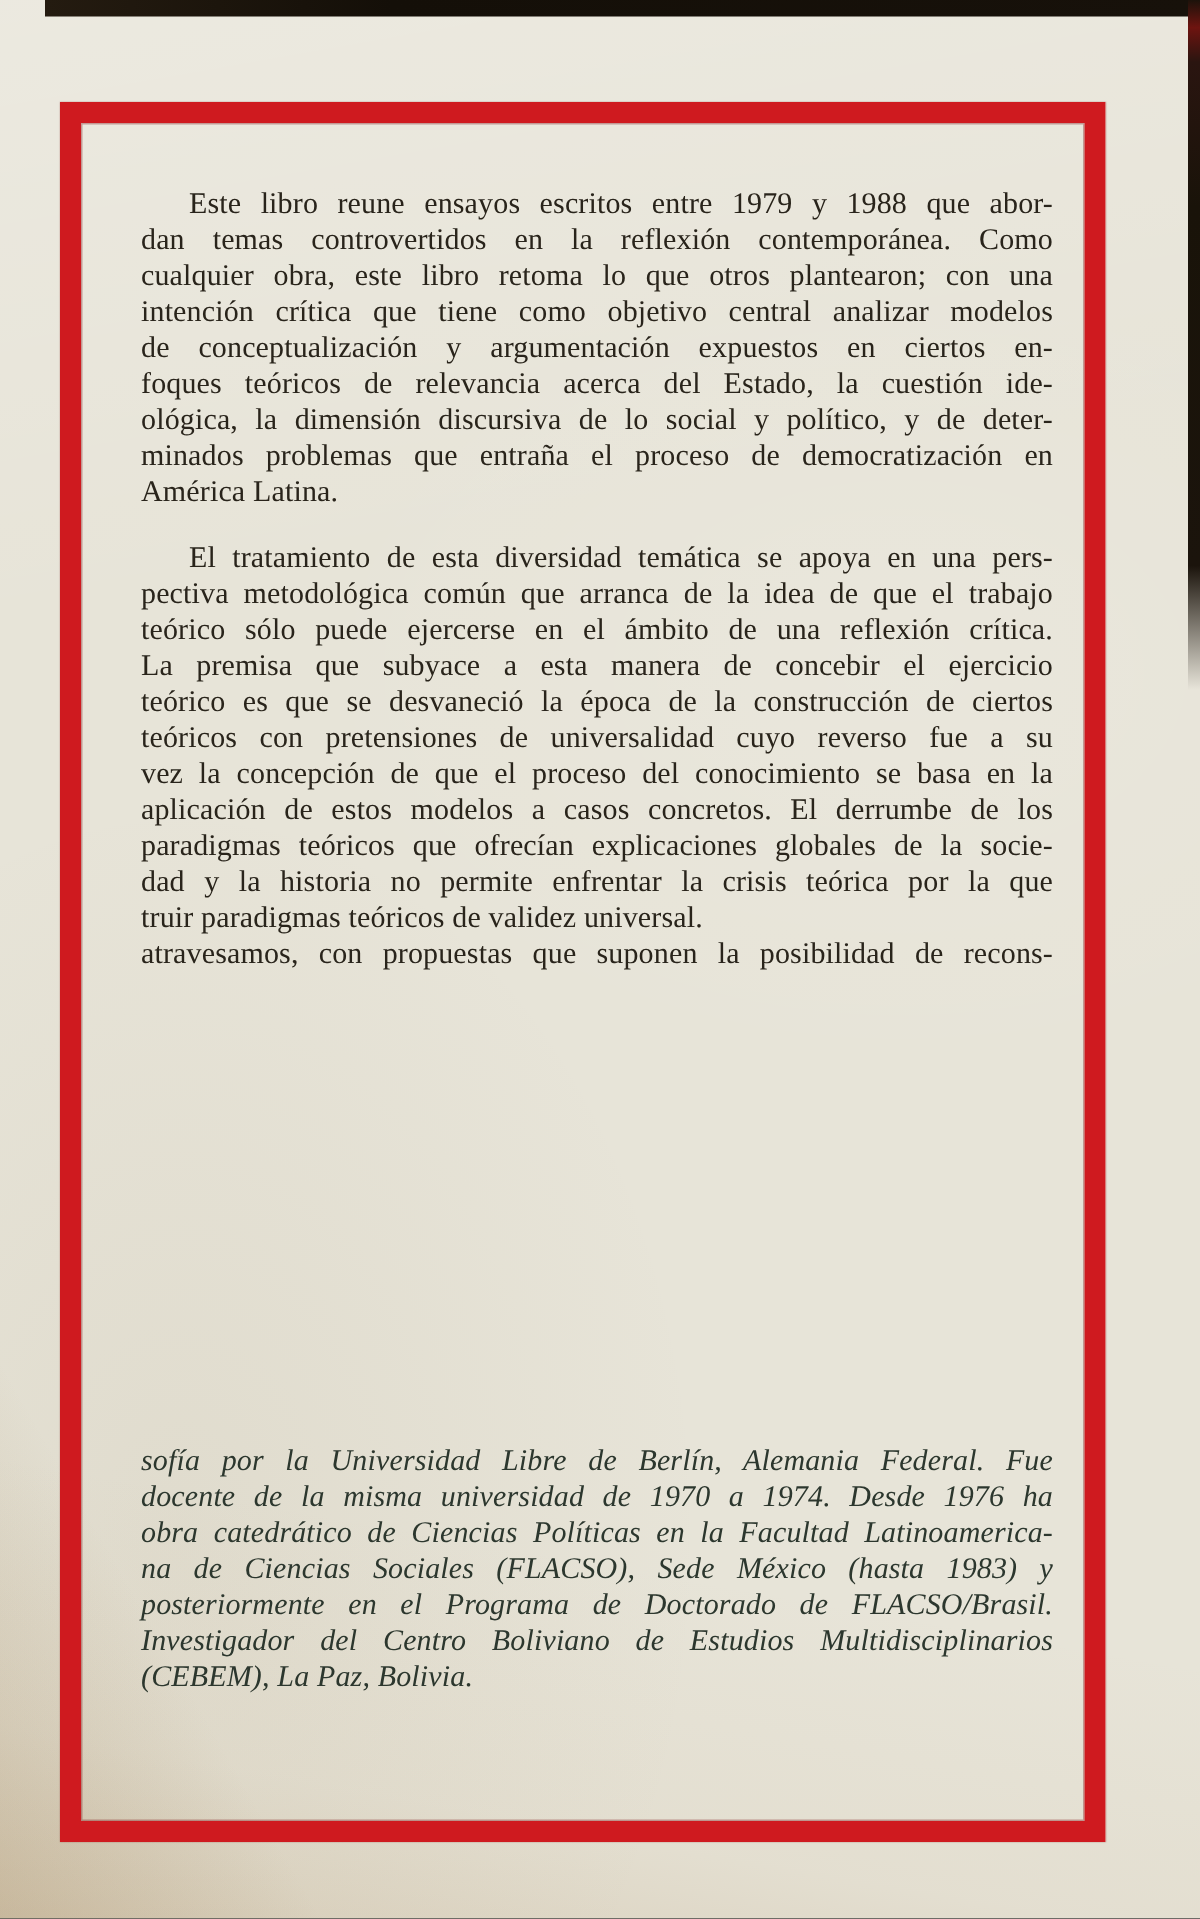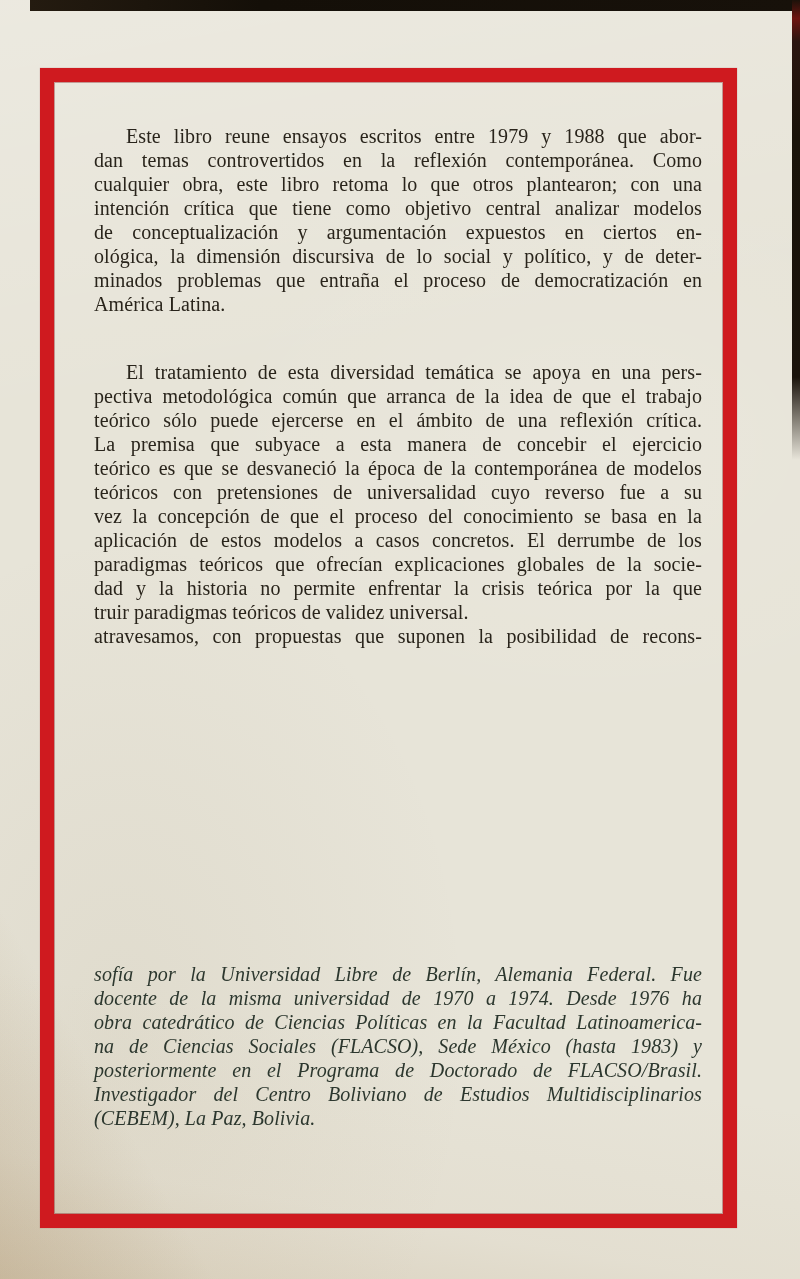--- a/index.html
+++ b/index.html
@@ -102,31 +102,32 @@
     <div class="right-strip"></div>
 
     <div class="frame" style="border-color: rgb(207, 26, 31);"></div>
 
     <div class="textblock p1" style="color: rgb(41, 36, 27);">
         <div class="line first">Este libro reune ensayos escritos entre 1979 y 1988 que abor-</div>
         <div class="line">dan temas controvertidos en la reflexión contemporánea. Como</div>
         <div class="line">cualquier obra, este libro retoma lo que otros plantearon; con una</div>
         <div class="line">intención crítica que tiene como objetivo central analizar modelos</div>
         <div class="line">de conceptualización y argumentación expuestos en ciertos en-</div>
+        <div class="line">foques teóricos de relevancia acerca del Estado, la cuestión ide-</div>
         <div class="line">ológica, la dimensión discursiva de lo social y político, y de deter-</div>
         <div class="line">minados problemas que entraña el proceso de democratización en</div>
         <div class="line last">América Latina.</div>
       </div>
 
     <div class="textblock p2" style="color: rgb(41, 36, 27);">
         <div class="line first">El tratamiento de esta diversidad temática se apoya en una pers-</div>
         <div class="line">pectiva metodológica común que arranca de la idea de que el trabajo</div>
         <div class="line">teórico sólo puede ejercerse en el ámbito de una reflexión crítica.</div>
         <div class="line">La premisa que subyace a esta manera de concebir el ejercicio</div>
-        <div class="line">teórico es que se desvaneció la época de la contemporánea de modelos</div>
+        <div class="line">teórico es que se desvaneció la época de la construcción de ciertos</div>
         <div class="line">teóricos con pretensiones de universalidad cuyo reverso fue a su</div>
         <div class="line">vez la concepción de que el proceso del conocimiento se basa en la</div>
         <div class="line">aplicación de estos modelos a casos concretos. El derrumbe de los</div>
         <div class="line">paradigmas teóricos que ofrecían explicaciones globales de la socie-</div>
         <div class="line">dad y la historia no permite enfrentar la crisis teórica por la que</div>
         <div class="line last">truir paradigmas teóricos de validez universal.</div>
         <div class="line">atravesamos, con propuestas que suponen la posibilidad de recons-</div>
       </div>
 
     <div class="textblock author" style="color: rgb(44, 55, 46);">

